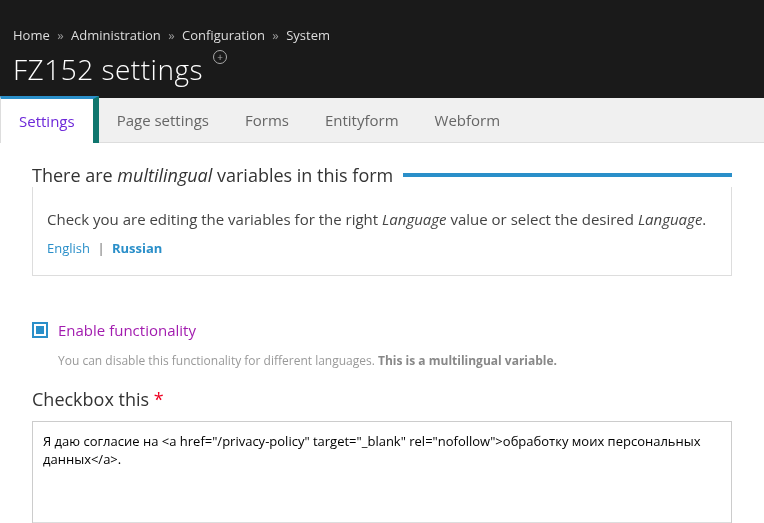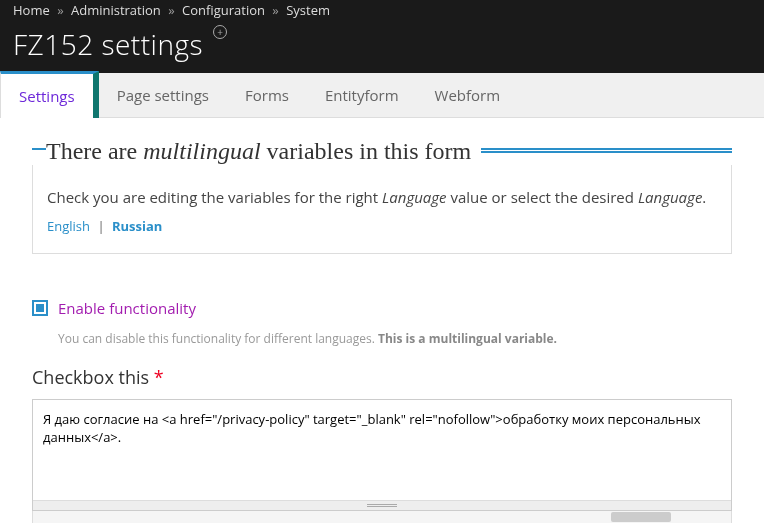--- a/index.html
+++ b/index.html
@@ -1,31 +1,31 @@
 <!DOCTYPE html>
 <html><head>
 <meta charset="utf-8">
 <style>
   * { box-sizing: border-box; margin: 0; padding: 0; }
   body { font-family: "Open Sans", "Helvetica Neue", Arial, sans-serif; font-size: 14px; color: #333; background: #fff; width: 764px; }
-  .header-dark { background: #1a1a1a; color: #fff; padding: 1px 13px 0 13px; }
+  .header-dark { background: #1a1a1a; color: #fff; padding: 26px 13px 0 13px; }
   .breadcrumb { font-size: 13px; color: #ccc; padding-bottom: 6px; }
   .breadcrumb span.sep { margin: 0 4px; color: #999; }
   .breadcrumb .crumb { color: #ddd; }
   .page-title-row { display: flex; align-items: flex-start; padding-bottom: 10px; }
   .page-title { font-size: 28px; font-weight: 300; color: #fff; letter-spacing: 0.5px; }
   .plus-icon { width: 14px; height: 14px; border: 1px solid #aaa; border-radius: 50%; display: inline-flex; align-items: center; justify-content: center; margin-left: 10px; font-size: 10px; color: #aaa; line-height: 1; }
   .tabs { background: #f0f0f0; display: flex; border-bottom: 1px solid #ddd; }
   .tab { padding: 12px 18px; font-size: 15px; color: #666; cursor: pointer; background: #f0f0f0; }
   .tab.active { background: #fff; color: #6d28d9; border-top: 3px solid #2a8fc9; margin-top: -3px; border-left: 1px solid #ddd; border-right: 6px solid #0f766e; position: relative; top: 1px; }
   .content { padding: 30px 32px 20px 32px; }
   .fieldset { border: 2px solid #2a8fc9; border-left: none; border-bottom: none; border-right: none; padding: 0 0 20px 0; margin-bottom: 24px; position: relative; }
   .fieldset-border-box { border: 1px solid #ddd; border-top: none; padding: 14px 14px 18px 14px; }
   .legend-wrap { display: flex; align-items: center; }
-  .legend { font-size: 24px; color: #333; background: #fff; padding: 0 10px 0 0; margin-left: 14px; margin-top: -12px; display: inline-block; font-family: Liberation Serif, serif; }
+  .legend { font-size: 18px; color: #333; background: #fff; padding: 0 10px 0 0; margin-top: -12px; display: inline-block; }
   .legend em { font-style: italic; }
   .legend-line { flex: 1; height: 2px; background: #2a8fc9; margin-top: -11px; }
   .fieldset-desc { font-size: 15px; color: #444; margin-top: 8px; }
   .fieldset-desc em { font-style: italic; }
   .lang-links { margin-top: 10px; font-size: 13px; }
   .lang-links .lang { color: #2a8fc9; cursor: pointer; }
   .lang-links .lang.active { font-weight: bold; }
   .lang-links .divider { color: #666; margin: 0 4px; }
   .form-item { margin-bottom: 18px; }
   .checkbox-row { display: flex; align-items: center; }

